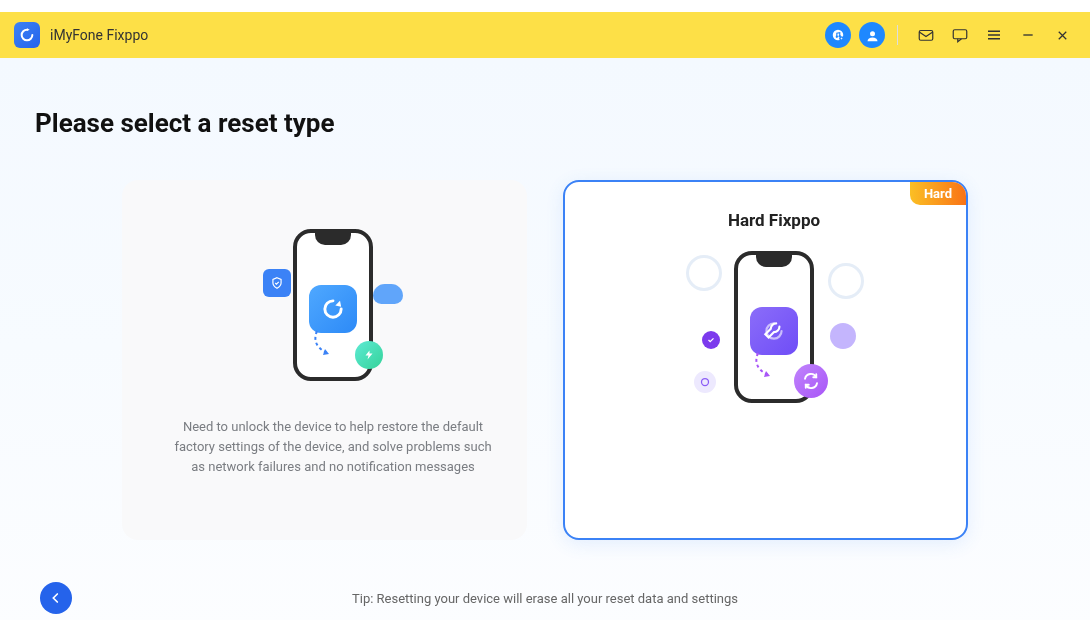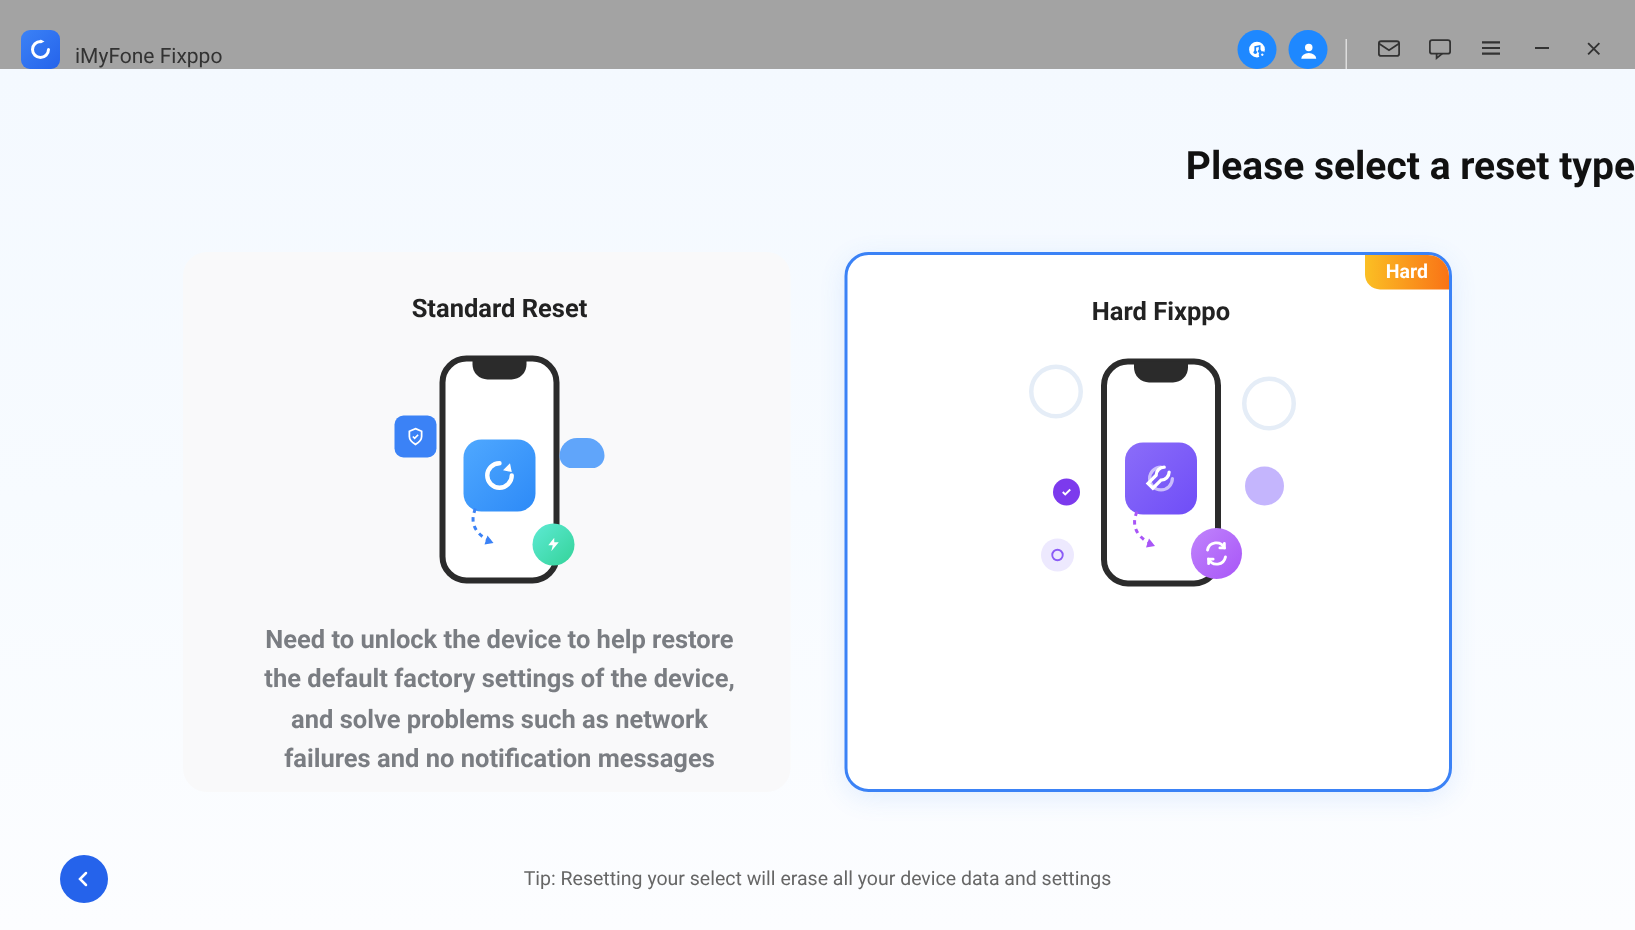--- a/index.html
+++ b/index.html
@@ -7,24 +7,25 @@
     font-family: -apple-system, BlinkMacSystemFont, "Segoe UI", Roboto, Arial, sans-serif;
     background: #fff;
     width: 1090px;
     height: 620px;
     overflow: hidden;
     position: relative;
   }
   .titlebar {
     height: 46px;
     display: flex;
-    align-items: flex-end;
+    align-items: center;
     padding: 0 14px 0 14px;
-    background: #a3a3a3;
-    position: relative;
+    background: #fde047;
+    position: relative;
+    margin-top: 12px;
   }
   .app-logo {
     width: 26px; height: 26px;
     background: linear-gradient(135deg,#3b82f6,#2563eb);
     border-radius: 6px;
     display: flex; align-items: center; justify-content: center;
     margin-right: 10px;
   }
   .app-title {
     font-size: 14px;
@@ -44,25 +45,26 @@
   }
   .titlebar-sep {
     width: 1px; height: 20px; background: #ddd; margin: 0 8px;
   }
   .main {
     position: relative;
     height: 574px;
     background: linear-gradient(180deg, #f4f9ff 0%, #f7fbff 50%, #fcfdff 100%);
   }
   .page-title {
-    text-align: right;
+    text-align: left;
     font-size: 26px;
     font-weight: 700;
     color: #111;
     padding-top: 50px;
+    padding-left: 35px;
   }
   .cards {
     display: flex;
     justify-content: center;
     gap: 36px;
     margin-top: 42px;
   }
   .card {
     width: 405px;
     height: 360px;
@@ -113,26 +115,25 @@
   .app-icon-big {
     width: 48px; height: 48px;
     border-radius: 12px;
     display: flex; align-items: center; justify-content: center;
     margin-top: 8px;
   }
   .app-icon-big.blue { background: linear-gradient(135deg,#4fa8ff,#2d8af7); }
   .app-icon-big.purple { background: linear-gradient(135deg,#8b6df9,#6f4df7); }
   .card-desc {
     text-align: center;
-    font-size: 17px;
+    font-size: 13px;
     color: #7a7d82;
     line-height: 1.55;
-    margin-top: 16px;
+    margin-top: 27px;
     padding: 0 8px;
-    font-weight: bold;
   }
   .badge {
     position: absolute;
     top: 0px; right: 0px;
     background: linear-gradient(90deg,#fbbf24,#f97316);
     color: #fff;
     font-weight: 700;
     font-size: 13px;
     padding: 4px 14px;
     border-radius: 0 14px 0 10px;
@@ -264,21 +265,20 @@
   </div>
 </div>
 
 <div class="main">
 
   <div class="page-title">Please select a reset type</div>
 
   <div class="cards">
 
     <div class="card standard">
-      <div class="card-title">Standard Reset</div>
       <div class="card-illustration">
         <div style="position:relative;">
           <div class="phone">
             <div class="phone-notch"></div>
             <div class="app-icon-big blue">
               <svg width="28" height="28" viewBox="0 0 24 24" fill="none">
                   <path d="M12 5 A7 7 0 1 0 19 12" stroke="#fff" stroke-width="2.5" stroke-linecap="round"></path>
                   <path d="M18 5 L19 10 L14 9 Z" fill="#fff"></path>
                 </svg>
             </div>
@@ -342,21 +342,21 @@
                 <path d="M19 3 L19 7 L15 7"></path>
                 <path d="M5 21 L5 17 L9 17"></path>
               </svg>
           </div>
         </div>
       </div>
     </div>
 
   </div>
 
-  <div class="footer-tip">Tip: Resetting your select will erase all your device data and settings</div>
+  <div class="footer-tip">Tip: Resetting your device will erase all your reset data and settings</div>
 
   <div class="back-btn">
     <svg width="16" height="16" viewBox="0 0 24 24" fill="none" stroke="#fff" stroke-width="2.5" stroke-linecap="round">
         <path d="M14 6 L8 12 L14 18"></path>
       </svg>
   </div>
 
 </div>
 
 </body></html>

